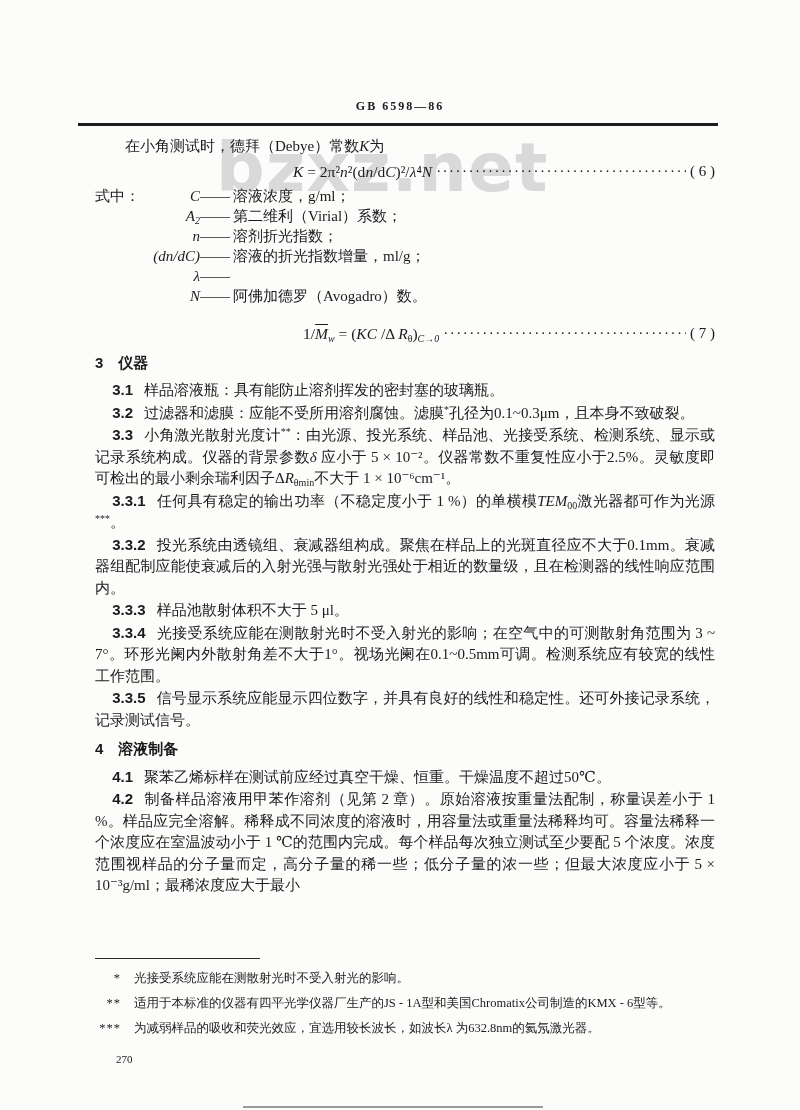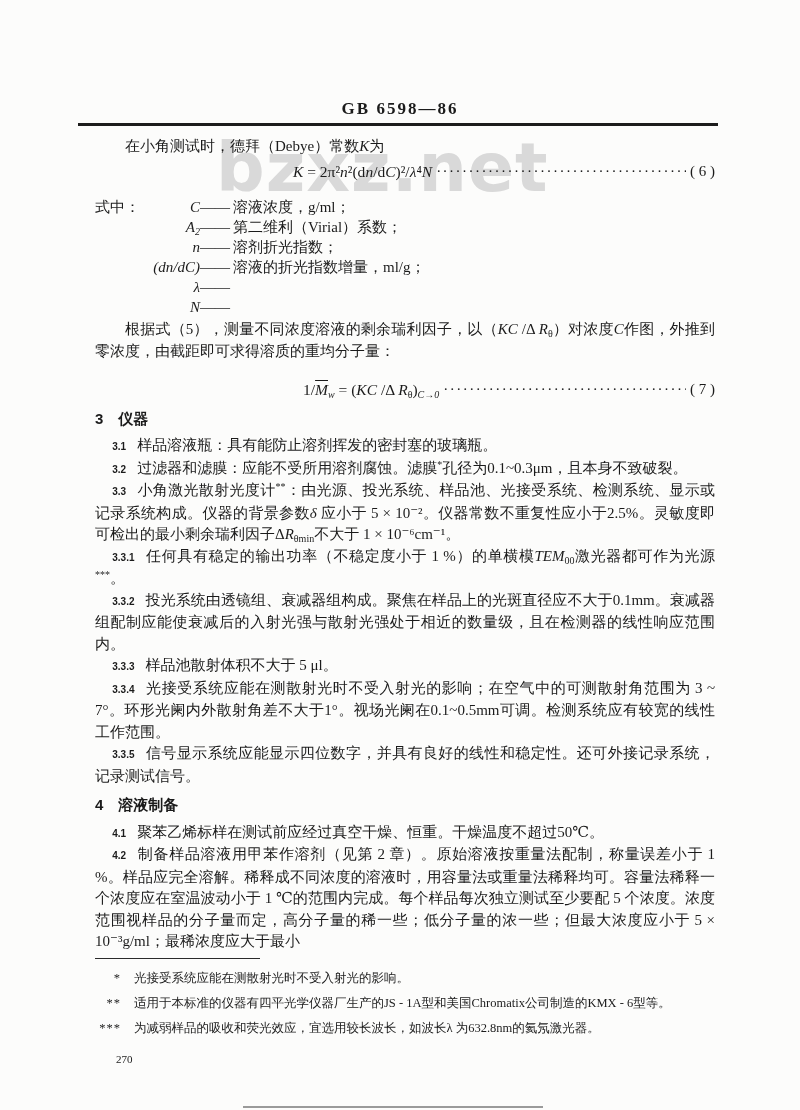--- a/index.html
+++ b/index.html
@@ -10,55 +10,55 @@
     color:#1b1b1b;
   }
   .watermark {
     position:absolute; left:216px; top:128px; z-index:0;
     font-family:"DejaVu Sans",sans-serif; font-weight:bold;
     font-size:68px; letter-spacing:1px; color:#d9d9d9;
     user-select:none;
   }
   .doc-header {
     position:absolute; top:99px; left:0; width:100%; z-index:2;
-    text-align:center; font-weight:bold; font-size:17px; letter-spacing:2px;
+    text-align:center; font-weight:bold; font-size:12px; letter-spacing:2px;
   }
   .header-rule {
     position:absolute; top:123px; left:78px; width:640px; height:3px;
     background:#1c1c1c; z-index:2;
   }
   .content {
     position:absolute; left:95px; top:136px; width:620px; z-index:1;
     font-size:15px; line-height:21.5px;
   }
   .content p { margin:0; text-align:justify; }
   .indent { text-indent:2em; }
   .clause { text-indent:1.15em; }
   .cnum {
     font-family:"Liberation Sans","DejaVu Sans",sans-serif;
-    font-weight:bold; font-size:10px; margin-right:11px;
+    font-weight:bold; font-size:15px; margin-right:11px;
   }
   .sec-head {
     font-family:"Liberation Sans","DejaVu Sans",sans-serif;
     font-weight:bold; font-size:15px; margin-top:7px !important; margin-bottom:6px !important;
     text-align:left !important;
   }
   .sec-head .cnum { margin-right:15px; font-size:15px; }
   .var { font-style:italic; }
   sub, sup { font-size:10px; line-height:0; }
   sub { vertical-align:-3px; }
   sup { vertical-align:5px; }
   .ovl { text-decoration:overline; }
   .formula-line { display:flex; align-items:flex-end; margin:3px 0 4px 0; }
   .f6 { padding-left:198px; }
   .f7 { padding-left:208px;margin-top:17px; }
   .fbody { white-space:nowrap; font-size:15.5px; }
   .dots { flex:1 1 auto; overflow:hidden; white-space:nowrap; letter-spacing:1.5px; margin:0 4px; }
   .fnum { white-space:nowrap; }
-  .defs { position:relative; line-height:20px; margin:15px 0 2px 0; }
+  .defs { position:relative; line-height:20px; margin:4px 0 2px 0; }
   .def-prefix { position:absolute; left:0; top:0; }
   .def-row { display:flex; }
   .def-sym { width:105px; text-align:right; white-space:nowrap; font-style:italic; }
   .def-dash { white-space:nowrap; letter-spacing:0; }
   .def-desc { margin-left:3px; white-space:nowrap; }
   .footnotes {
     position:absolute; left:95px; top:958px; width:620px; z-index:1;
     font-size:12.5px; line-height:25px;
   }
   .fn-rule { width:165px; height:0; border-top:1.5px solid #2a2a2a; margin-bottom:7px; }
@@ -110,24 +110,24 @@
         <span class="def-dash">——</span>
         <span class="def-desc">溶液的折光指数增量，ml/g；</span>
       </div>
       <div class="def-row">
         <span class="def-sym"><span>λ</span><sub></sub></span>
         <span class="def-dash">——</span>
       </div>
       <div class="def-row">
         <span class="def-sym"><span>N</span><sub></sub></span>
         <span class="def-dash">——</span>
+        <span class="def-desc">阿佛加德罗（Avogadro）数。</span>
       </div>
     </div>
 
-    <p class="indent"><span>根据式（5），测量不同浓度溶液的剩余瑞利因子，以（</span><span class="var">KC</span><span> /Δ </span><span class="var">R</span><sub>θ</sub><span>）对浓度</span><span class="var">C</span><span>作图，外推到零浓度，由截距即可求得溶质的重均分子量：</span></p>
 
     <div class="formula-line f7">
       <span class="fbody"><span>1/</span><span class="var ovl">M</span><sub class="var">w</sub><span> = (</span><span class="var">KC</span><span> /Δ </span><span class="var">R</span><sub>θ</sub><span>)</span><sub class="var">C→0</sub></span>
       <span class="dots">················································</span>
       <span class="fnum">( 7 )</span>
     </div>
 
 
     <p class="sec-head"><span class="cnum">3</span><span>仪器</span></p>
 

